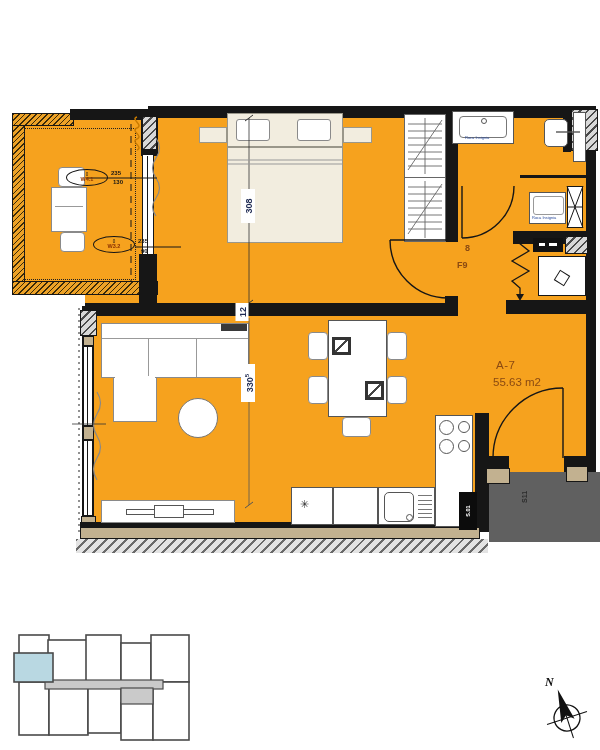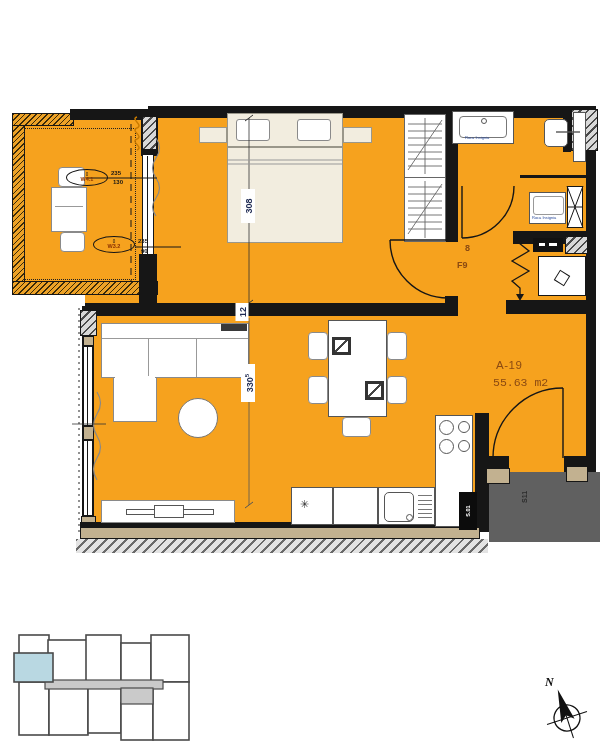--- a/index.html
+++ b/index.html
@@ -236,22 +236,22 @@
 
   <div class="oval" style="left:93px;top:236px;width:42px;height:17px;">
     <span class="z">0</span>
     <span class="w">W3.2</span>
   </div>
   <div class="frac" style="left:138px;top:238px;">235</div>
   <div class="frac" style="left:141px;top:248px;">90</div>
 
   <div class="abs brown" style="left:465px;top:243px;font-size:9px;font-weight:700;">8</div>
   <div class="abs brown" style="left:457px;top:260px;font-size:9px;font-weight:700;">F9</div>
-  <div class="abs brown" style="left:496px;top:359px;font-size:11.5px;letter-spacing:0.5px;">A-19</div>
-  <div class="abs brown" style="left:493px;top:376px;font-size:11.5px;font-family:Liberation Mono, monospace;">55.63 m2</div>
+  <div class="abs brown" style="left:496px;top:359px;font-size:11.5px;letter-spacing:0.5px;">A-7</div>
+  <div class="abs brown" style="left:493px;top:376px;font-size:11.5px;">55.63 m2</div>
 
   <svg style="left:6px;top:625px;" width="190" height="120" viewBox="0 0 190 120">
     <g fill="#ffffff" stroke="#4a4a4a" stroke-width="1.6">
       <rect x="13" y="10" width="30" height="47"></rect>
       <rect x="42" y="15" width="40" height="42"></rect>
       <rect x="80" y="10" width="35" height="47"></rect>
       <rect x="115" y="18" width="30" height="39"></rect>
       <rect x="145" y="10" width="38" height="47"></rect>
       <rect x="13" y="57" width="30" height="53"></rect>
       <rect x="43" y="62" width="39" height="48"></rect>

